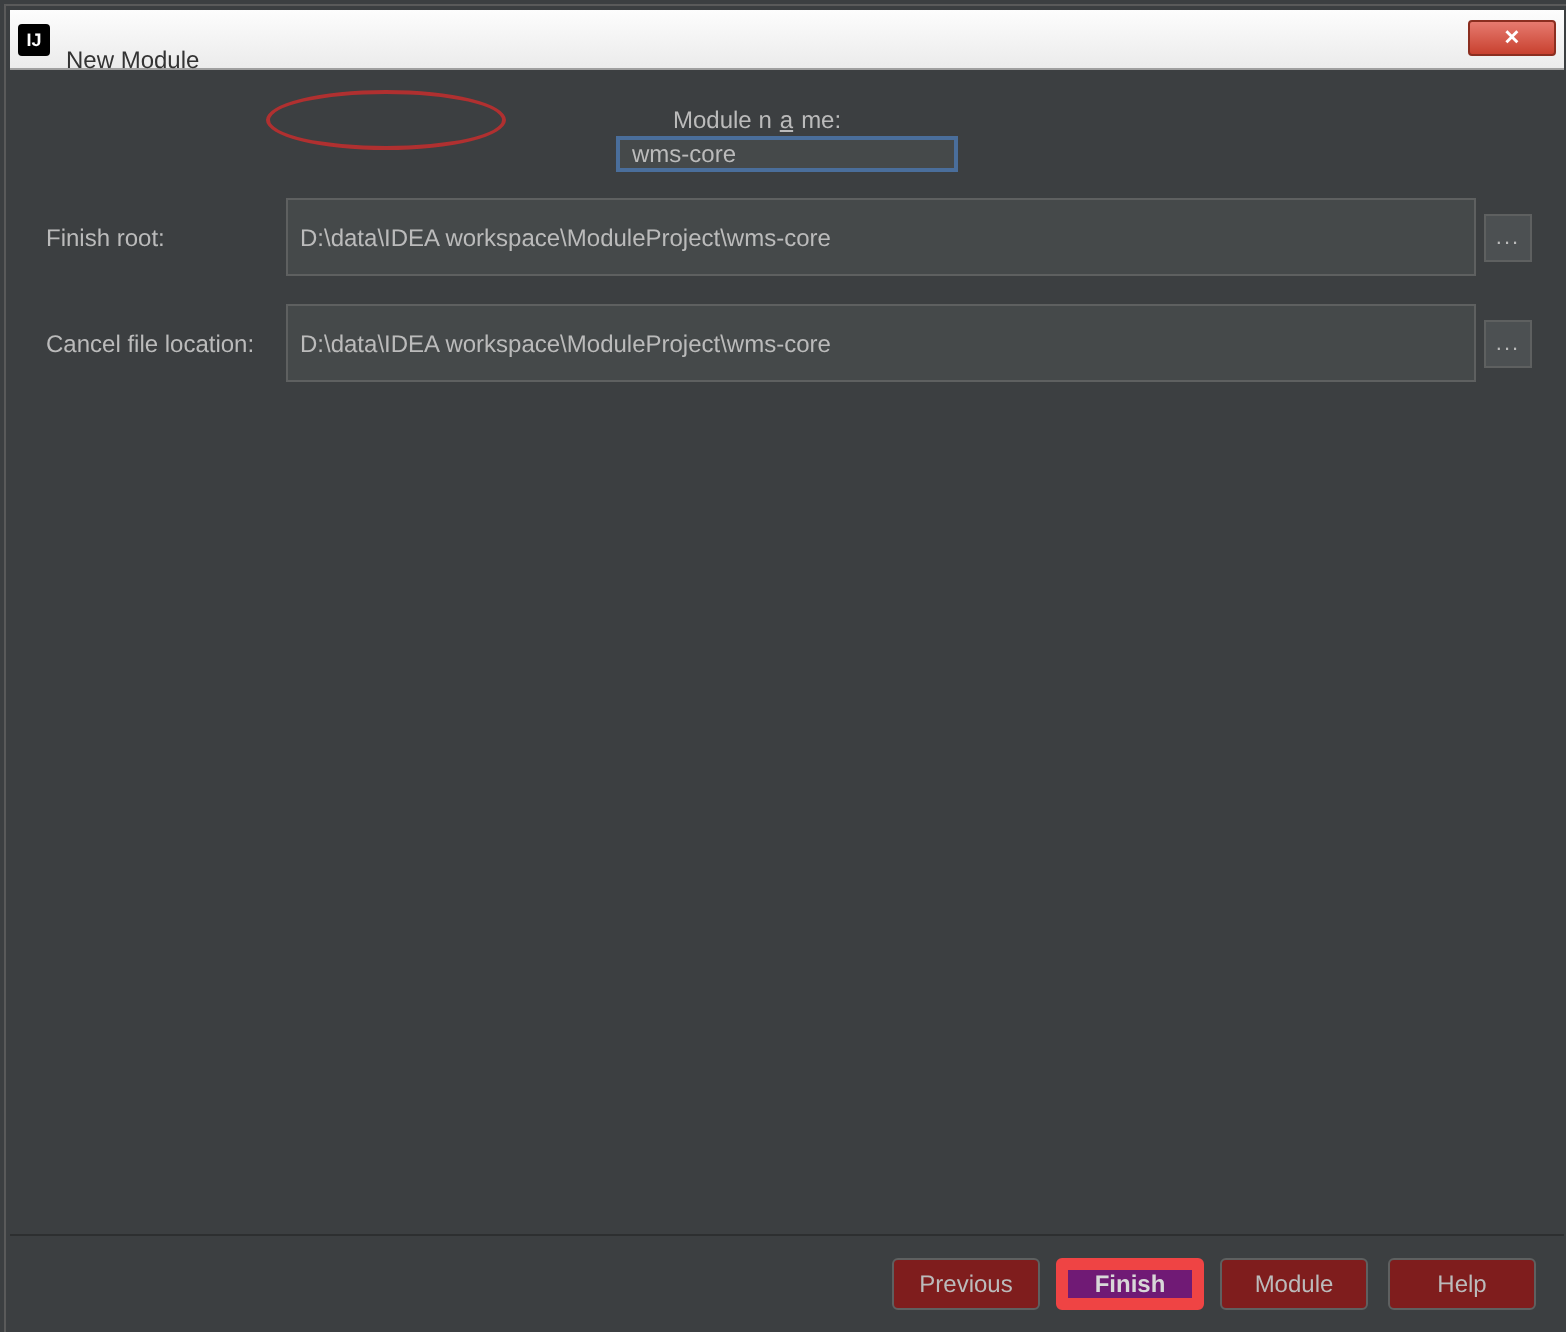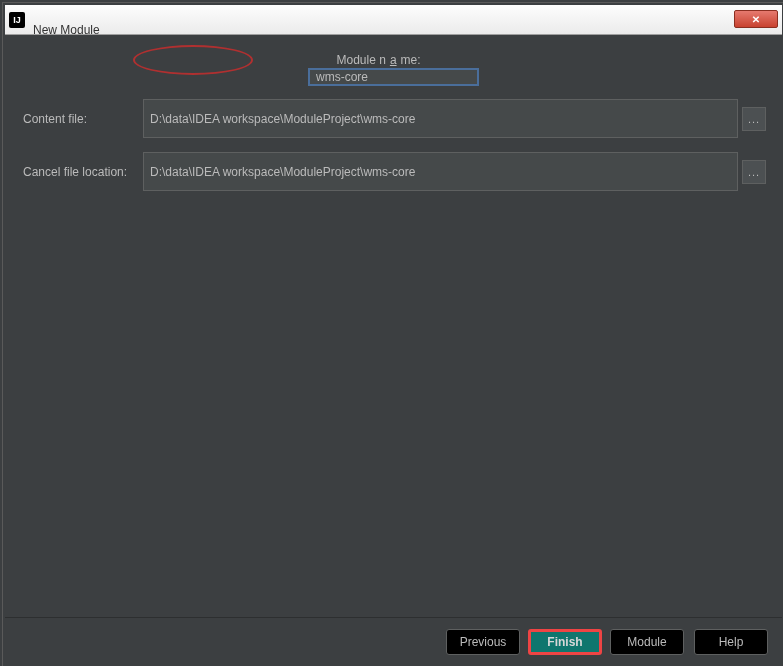--- a/index.html
+++ b/index.html
@@ -123,31 +123,31 @@
   border-top: 1px solid #2d2f30;
   display: flex;
   justify-content: flex-end;
   align-items: center;
   padding: 0 14px;
   gap: 8px;
 }
 .btn {
   min-width: 74px;
   height: 26px;
-  background: #000000;
+  background: #7f1d1d;
   border: 1px solid #5e6060;
   color: #bbbbbb;
   font-size: 12px;
   cursor: pointer;
   border-radius: 3px;
   padding: 0 12px;
 }
 .btn.primary {
-  background: #0f766e;
-  border: 3px solid #ef4444;
+  background: #701a75;
+  border: 6px solid #ef4444;
   color: #d8d8d8;
   font-weight: bold;
 }
 .btn.help { margin-left: 2px; }
 </style>
 </head>
 <body>
 
 <div class="title-bar">
   <div class="title-bar-icon">IJ</div>
@@ -161,21 +161,21 @@
 
   <div class="form-row" style="position:relative;flex-direction:column;">
     <label class="form-label">
       <span>Module n</span><span class="underline">a</span><span>me:</span>
     </label>
     <input class="form-input focused" type="text" value="wms-core" style="">
     <div class="highlight-ellipse" style="left:114px; top:-4px; width:120px; height:30px;"></div>
   </div>
 
   <div class="form-row">
-    <label class="form-label">Content file:</label>
+    <label class="form-label">Finish root:</label>
     <input class="form-input" type="text" value="D:\data\IDEA workspace\ModuleProject\wms-core" style="">
     <div class="browse-btn">
       <span>...</span>
     </div>
   </div>
 
   <div class="form-row">
     <label class="form-label">Cancel file location:</label>
     <input class="form-input" type="text" value="D:\data\IDEA workspace\ModuleProject\wms-core" style="">
     <div class="browse-btn">

